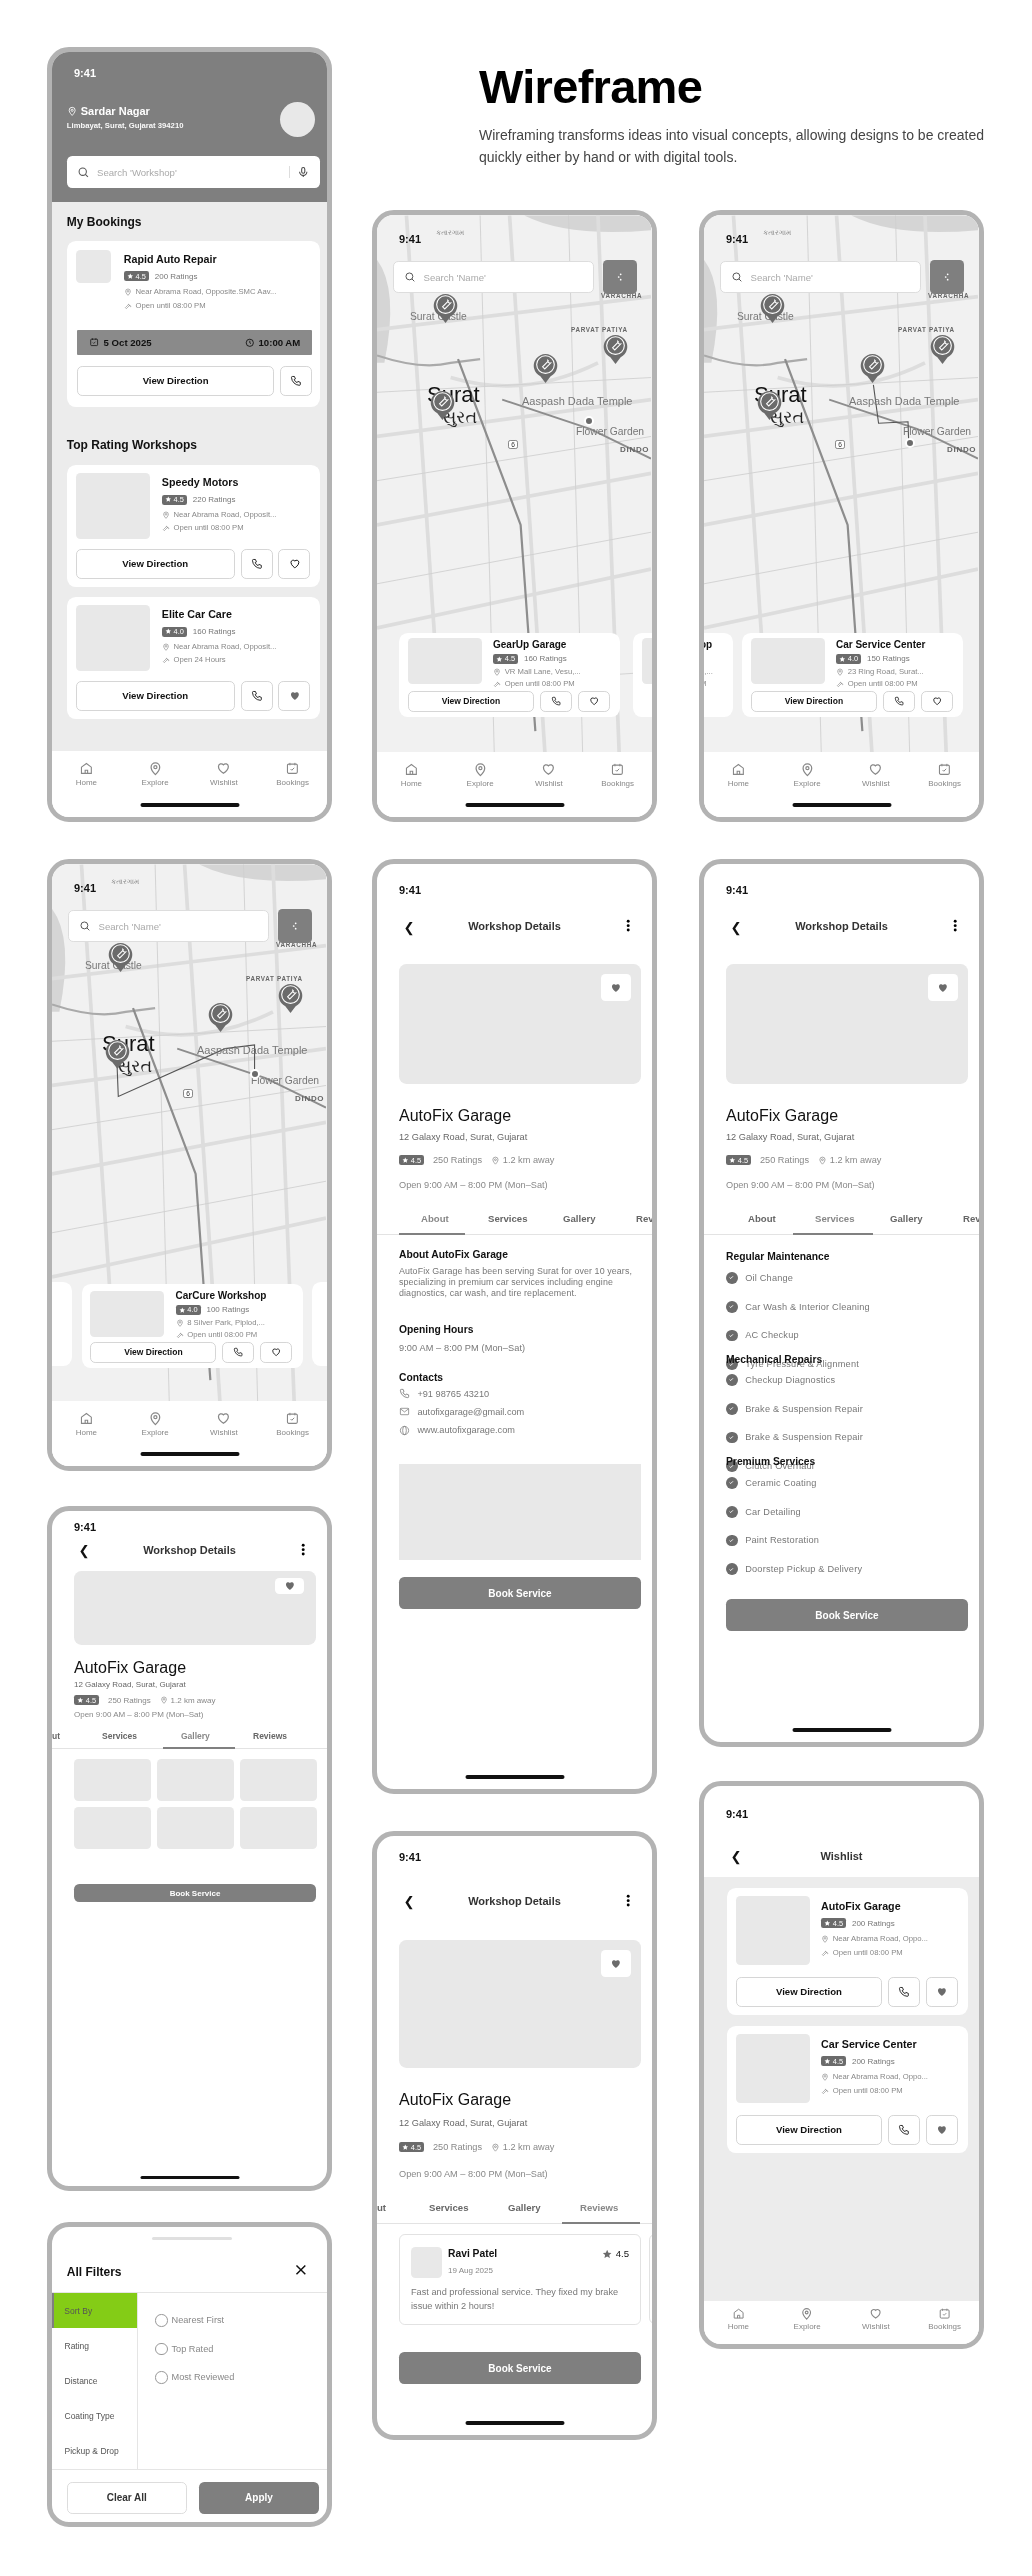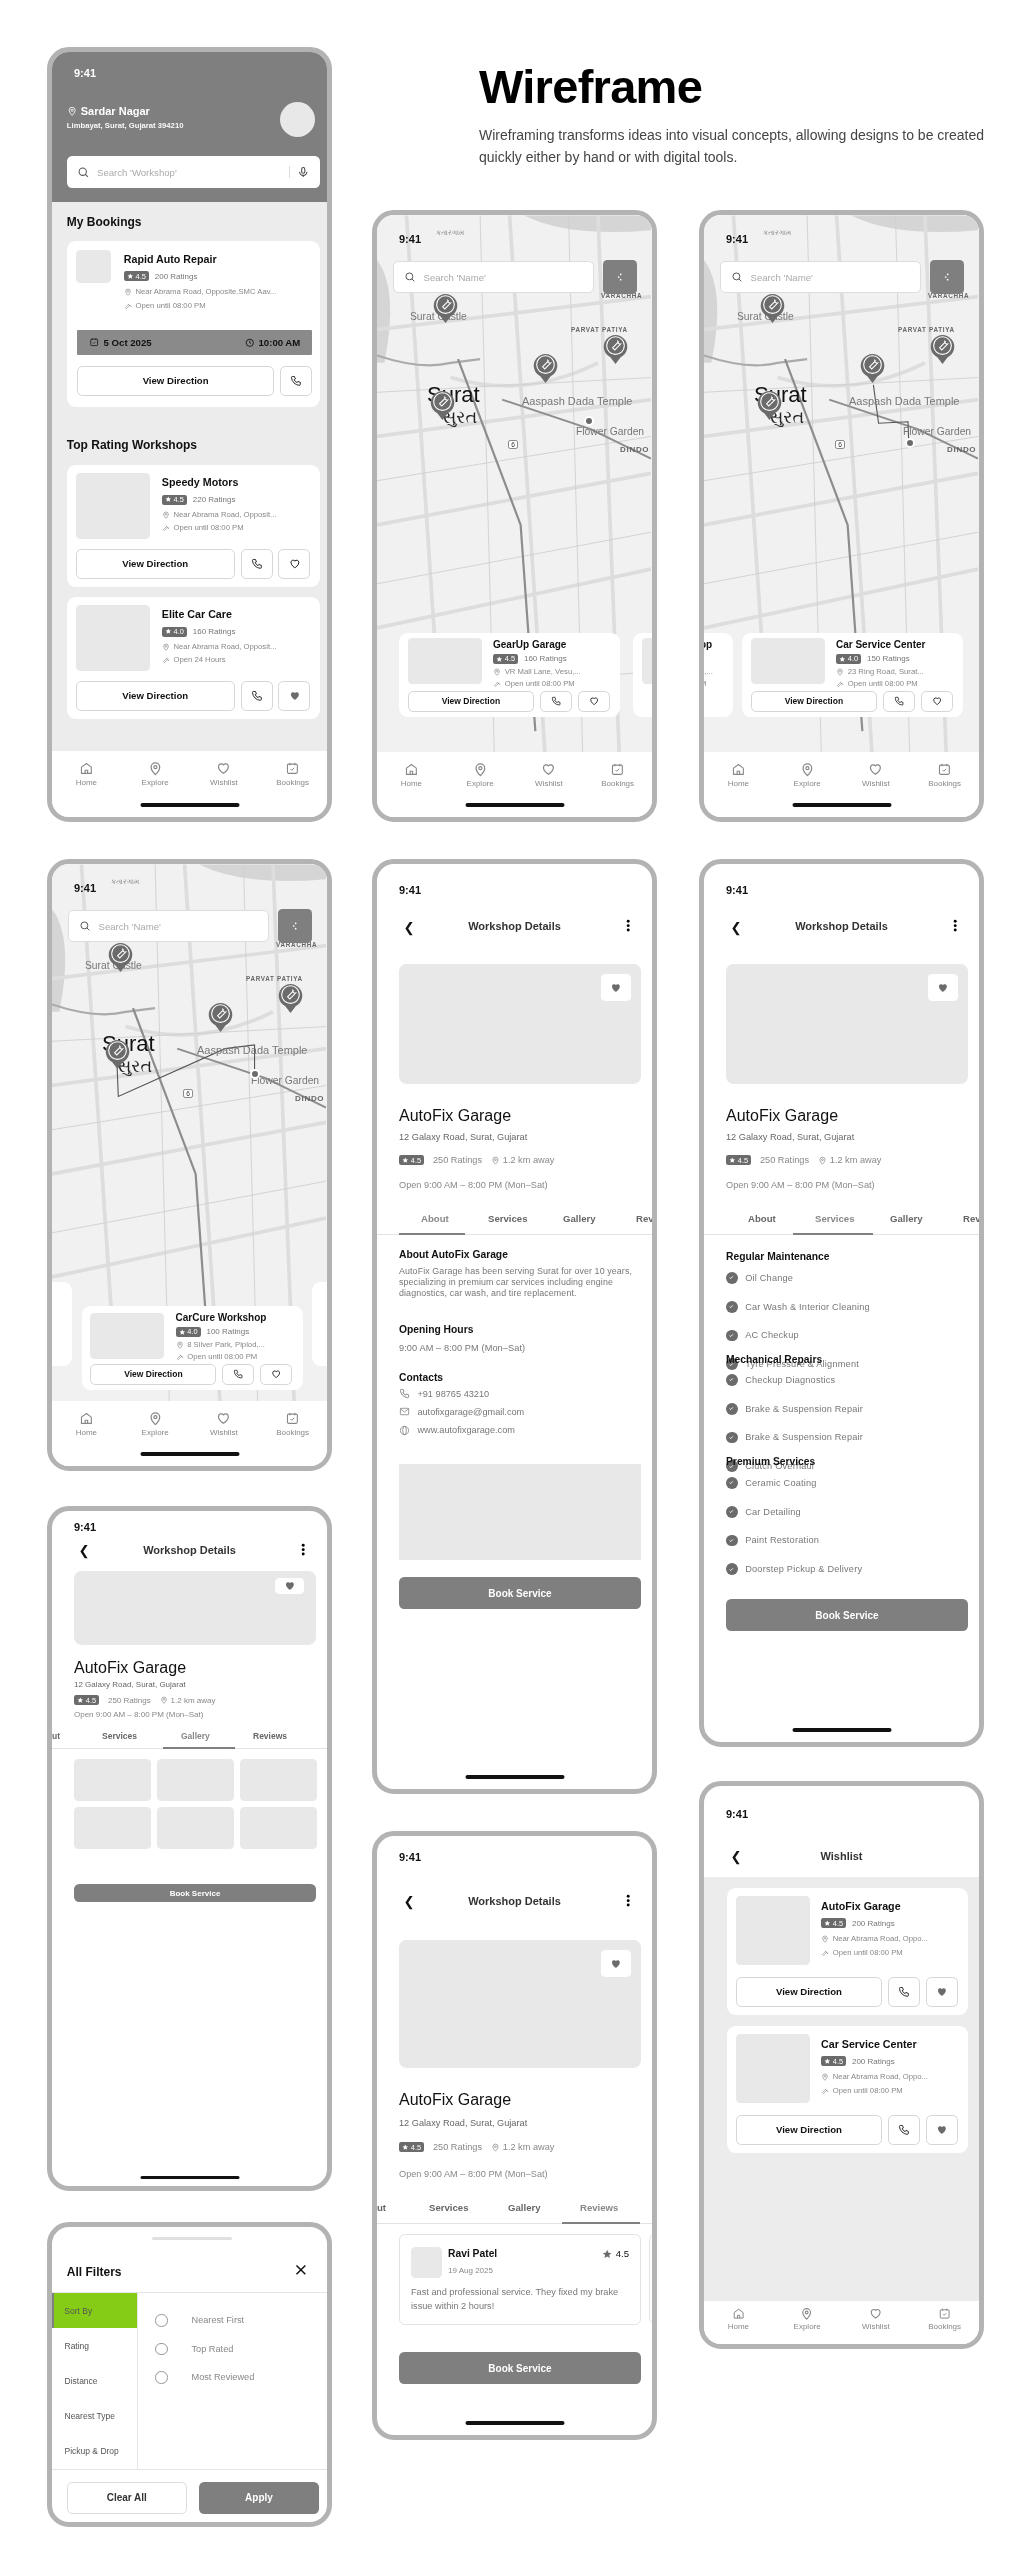--- a/index.html
+++ b/index.html
@@ -68,21 +68,21 @@
 .gal div{height:42px;background:#e8e8e8;border-radius:4.4px}
 .rcard{position:absolute;left:22px;width:242px;height:91px;border:0.7px solid #e2e2e2;border-radius:5.9px;background:#fff}
 
 .fgrab{position:absolute;left:100px;top:10.3px;width:80px;height:3px;background:#e0e0e0;border-radius:1.5px}
 .ftitle{position:absolute;left:14.8px;top:38px;font-size:12px;font-weight:bold}
 .fclose{position:absolute;right:20.7px;top:37px}
 .fside{position:absolute;left:0;top:65px;width:86px;height:177px;border-right:0.7px solid #e5e5e5;border-top:0.7px solid #e5e5e5}
 .fside div{height:35px;display:flex;align-items:center;padding-left:12.5px;font-size:8.5px;color:#555}
 .fside .act{background:#84cc16;border-left:2.2px solid #7f7f7f;padding-left:10.3px}
 .fopts{position:absolute;left:103px;top:87px;display:flex;flex-direction:column;gap:16px}
-.fopts div{display:flex;align-items:center;gap:24px;font-size:9.2px;color:#888}
+.fopts div{display:flex;align-items:center;gap:4px;font-size:9.2px;color:#888}
 .radio{width:12.5px;height:12.5px;border:1.1px solid #999;border-radius:50%}
 .fbottom{position:absolute;left:0;top:242px;width:100%;border-top:0.7px solid #e5e5e5}
 .clear{position:absolute;left:14.8px;top:11.8px;width:120px;height:32px;border:0.7px solid #ddd;border-radius:5.2px;display:flex;align-items:center;justify-content:center;font-size:10px;font-weight:bold;color:#333}
 .apply{position:absolute;left:147px;top:11.8px;width:120px;height:32px;background:#7f7f7f;border-radius:5.2px;display:flex;align-items:center;justify-content:center;font-size:10px;font-weight:bold;color:#fff}
 </style>
 </head>
 <body>
 
 <div class="hero-title">Wireframe</div>
 <div class="hero-desc">Wireframing transforms ideas into visual concepts, allowing designs to be created quickly either by hand or with digital tools.</div>
@@ -656,21 +656,21 @@
         <use href="#i-search"></use>
       </svg>
       <span>Search 'Name'</span>
     </div>
   <div class="mfilter">
       <svg width="16" height="16" viewBox="0 0 22 22">
         <use href="#i-filter"></use>
       </svg>
     </div>
   <div class="mcard" style="left:-201px;top:418px"></div>
-  <div class="mcard" style="left:29.5px;top:442px">
+  <div class="mcard" style="left:29.5px;top:420px">
     <div class="thumb" style="left:8.9px;top:7.4px;width:74px;height:74px;height:46px"></div>
     <div class="cname" style="left:94px;top:5.9px;font-size:10px">CarCure Workshop</div>
     <div class="rrow" style="left:94px;top:20.7px">
         <span class="badge">
           <svg width="6.6" height="6.6" viewBox="0 0 9 9">
             <use href="#i-star"></use>
           </svg>
           <span>4.0</span>
         </span>
         <span>100 Ratings</span>
@@ -1175,21 +1175,21 @@
 <div class="phone" style="left:47px;top:2222px;height:305px;">
   <div class="fgrab"></div>
   <div class="ftitle">All Filters</div>
   <div class="fclose"><svg width="11.8" height="11.8" viewBox="0 0 16 16">
         <path d="M2 2l12 12M14 2L2 14" stroke="#111" stroke-width="2"></path>
       </svg></div>
   <div class="fside">
     <div class="act">Sort By</div>
     <div>Rating</div>
     <div>Distance</div>
-    <div>Nearest Type</div>
+    <div>Coating Type</div>
     <div>Pickup &amp; Drop</div>
   </div>
   <div class="abs" style="left:86px;top:65px;right:0;border-top:0.7px solid #e5e5e5"></div>
   <div class="fopts">
     <div>
         <span class="radio"></span>
         <span>Nearest First</span>
       </div>
     <div>
         <span class="radio"></span>

